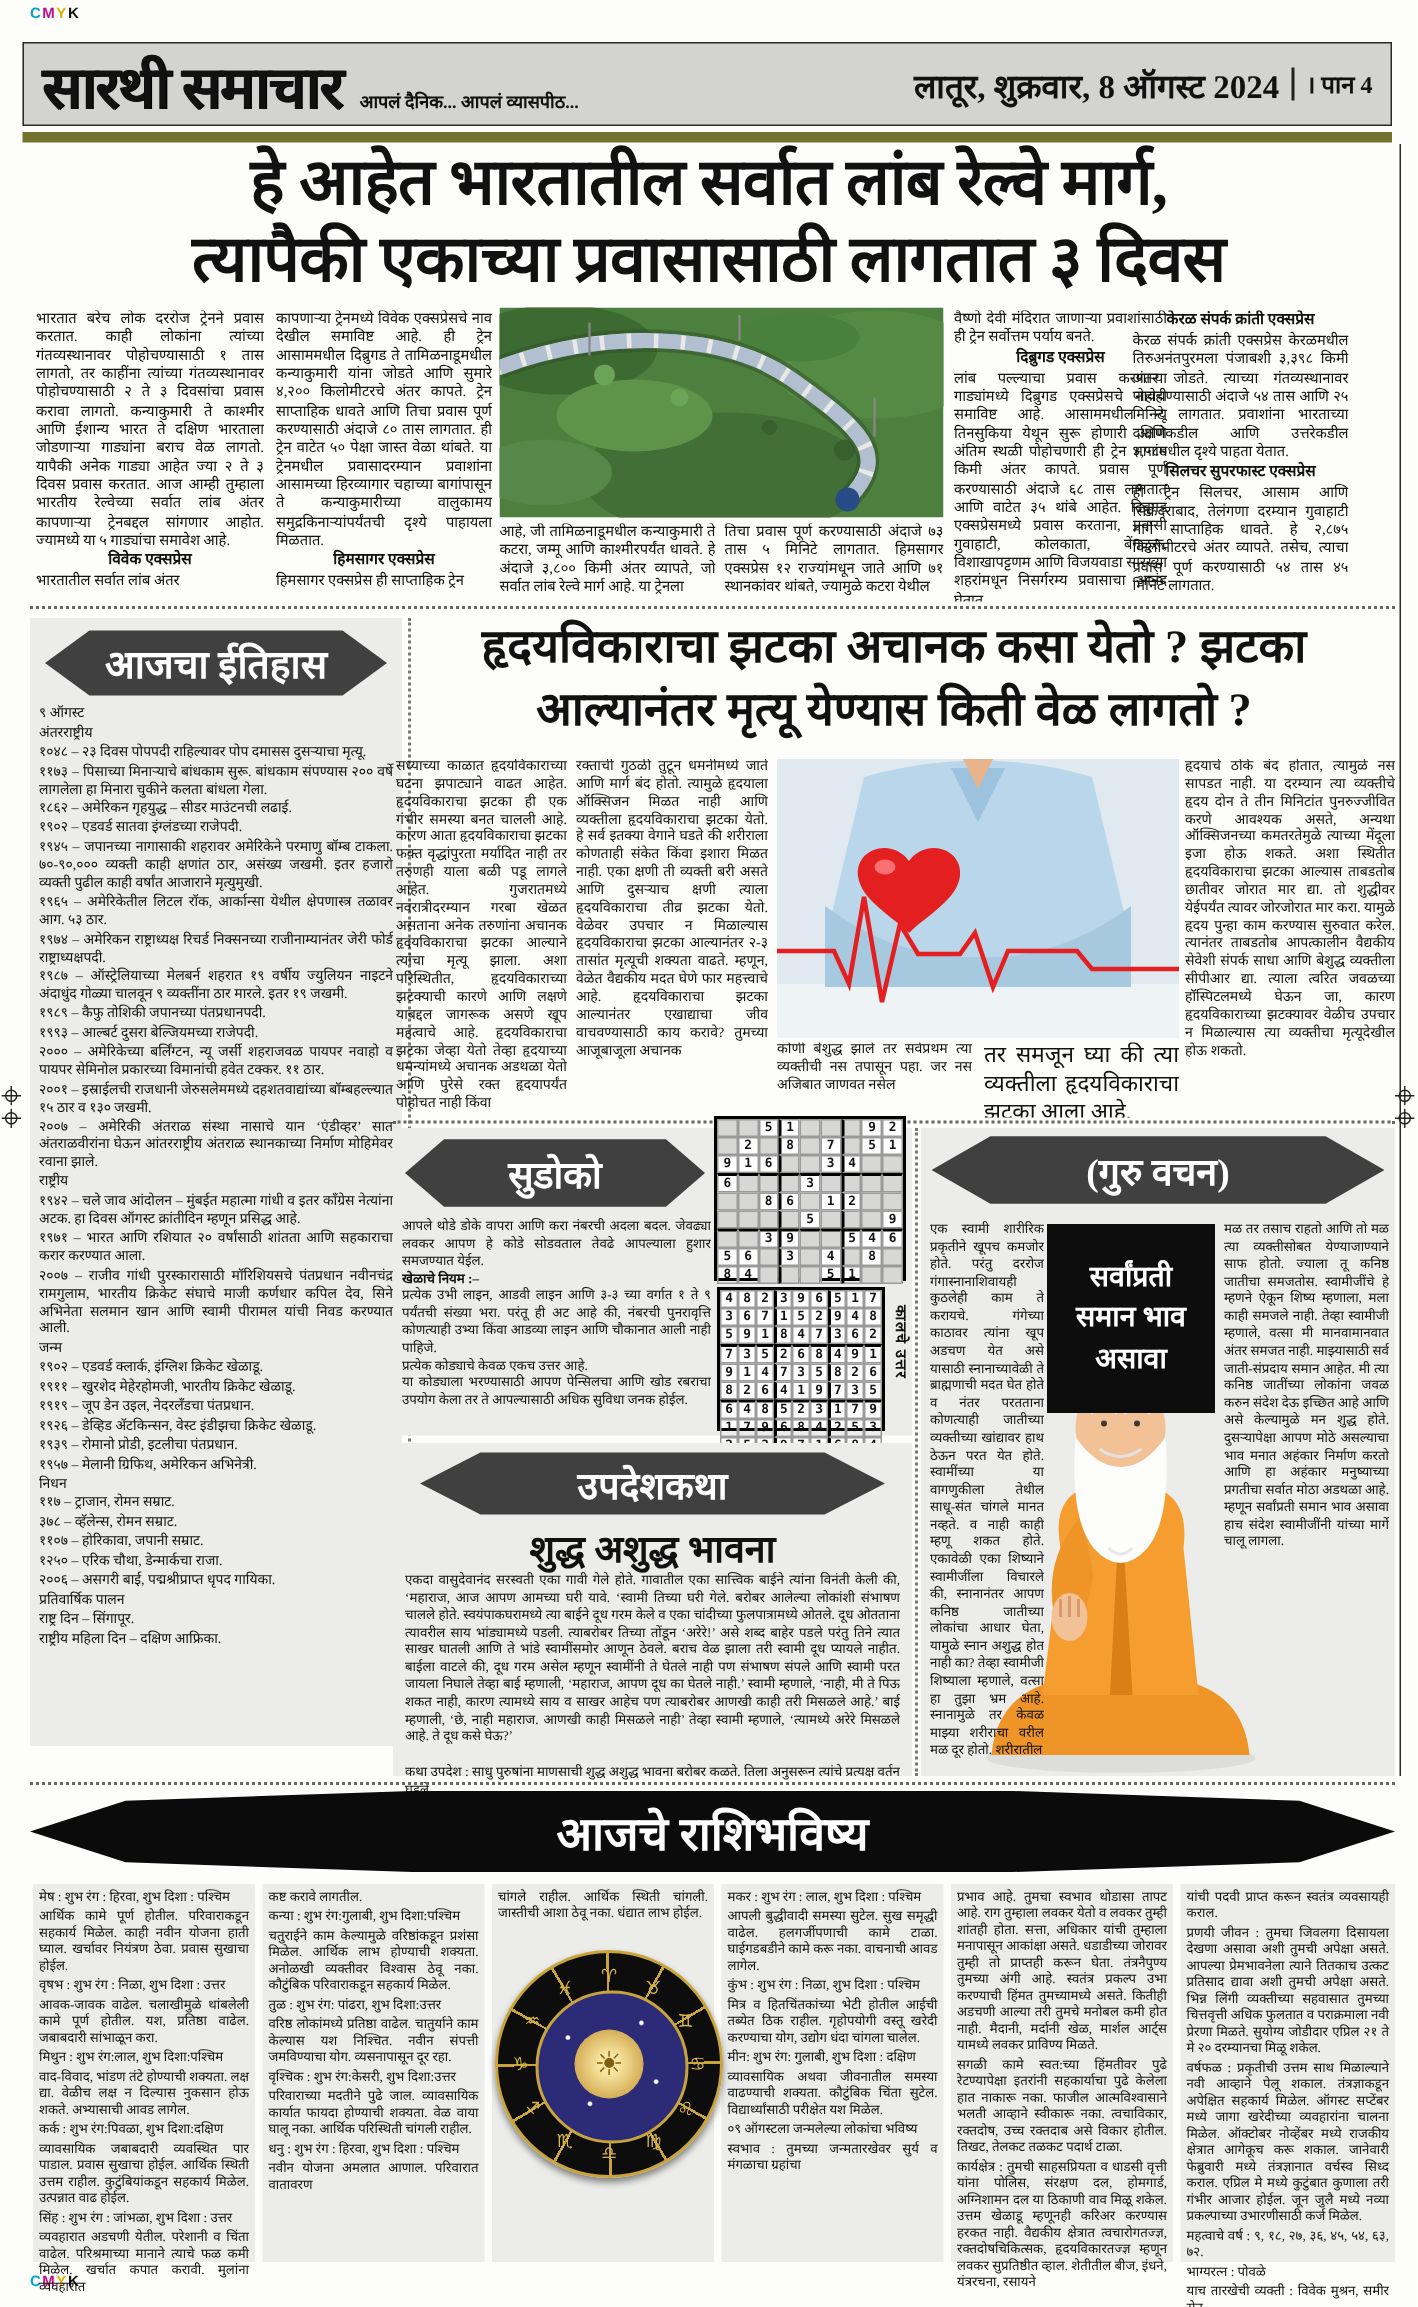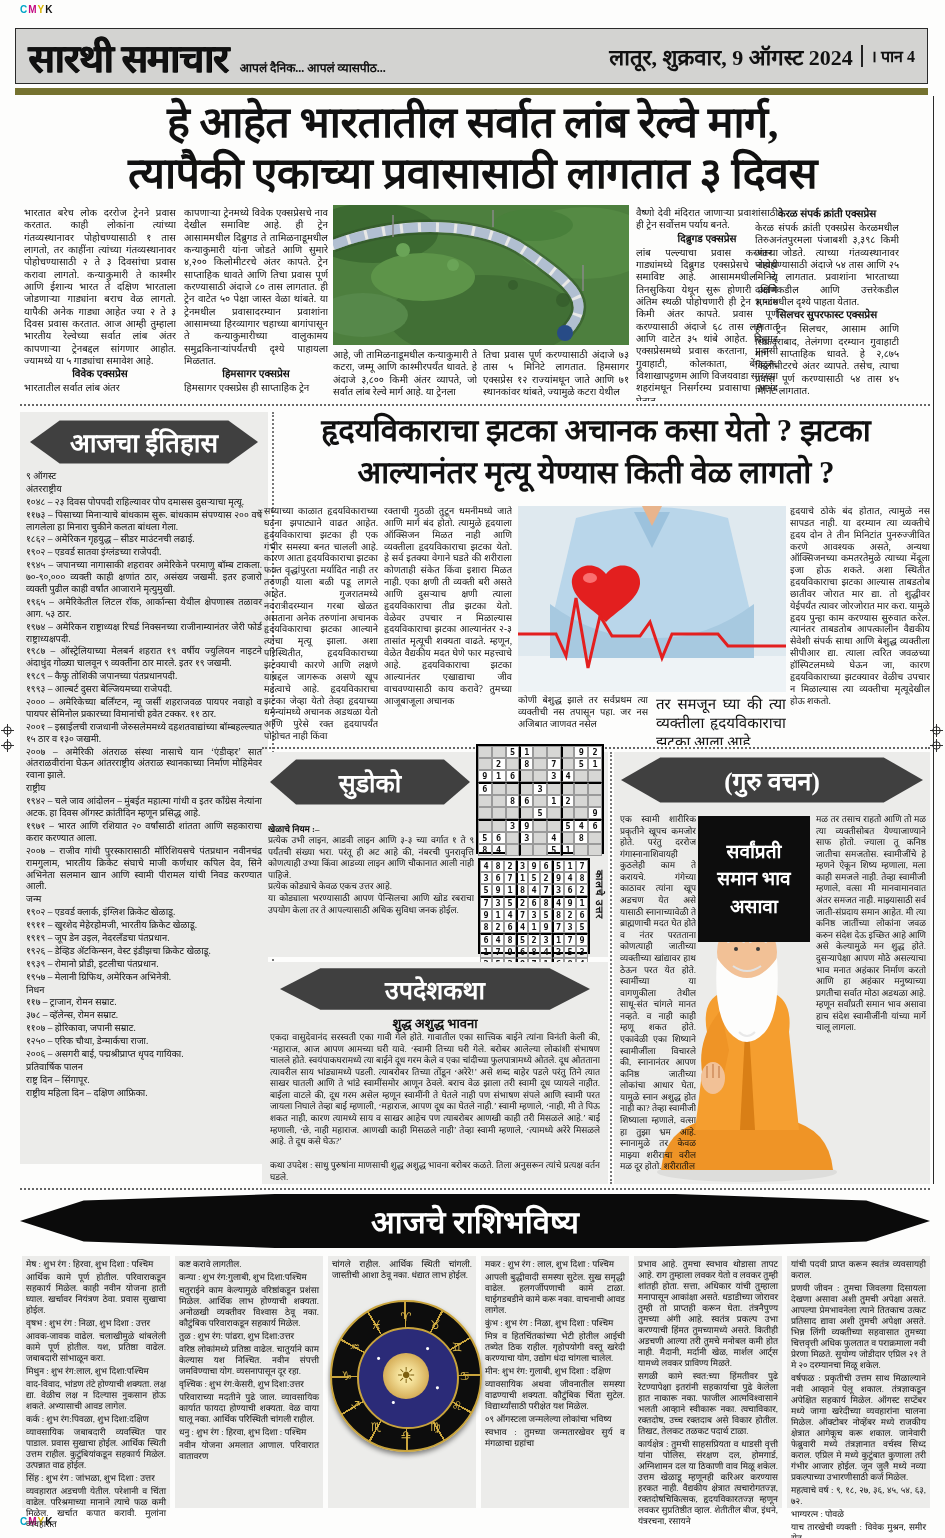--- a/index.html
+++ b/index.html
@@ -70,21 +70,21 @@
       <line x1="7" y1="0" x2="7" y2="14" stroke="#222"></line>
       <line x1="0" y1="7" x2="14" y2="7" stroke="#222"></line>
     </svg>
 
   <div class="abs masthead">
     <div class="mast-left">
       <span class="mast-title">सारथी समाचार</span>
       <span class="mast-tag">आपलं दैनिक... आपलं व्यासपीठ...</span>
     </div>
     <div class="mast-right">
-      <span class="mast-date">लातूर, शुक्रवार, 9 ऑगस्ट  2024</span>
+      <span class="mast-date">लातूर, शुक्रवार, 8 ऑगस्ट  2024</span>
       <span class="mast-page">। पान 4</span>
     </div>
   </div>
   <div class="abs gold-rule"></div>
   <div class="abs" style="left:933px;top:96px;height:1088px;border-left:1px solid #2a2a2a;"></div>
 
   <div class="abs lead-headline">हे आहेत भारतातील सर्वात लांब रेल्वे मार्ग,
 त्यापैकी एकाच्या प्रवासासाठी लागतात ३ दिवस</div>
 
   <div class="abs txt" style="left:24px;top:207px;width:152px;height:194px;">
@@ -195,21 +195,21 @@
   </svg>
   <div class="abs txt" style="left:518px;top:695px;width:130px;height:50px;font-size:9.4px;">कोणी बेशुद्ध झाले तर सर्वप्रथम त्या व्यक्तीची नस तपासून पहा. जर नस अजिबात जाणवत नसेल</div>
   <div class="abs txt" style="left:656px;top:695px;width:130px;height:50px;font-size:15px;">तर समजून घ्या की त्या व्यक्तीला हृदयविकाराचा झटका आला आहे.</div>
   <div class="abs txt" style="left:790px;top:506px;width:140px;height:240px;font-size:9.4px;">हृदयाचे ठोके बंद होतात, त्यामुळे नस सापडत नाही. या दरम्यान त्या व्यक्तीचे हृदय दोन ते तीन मिनिटांत पुनरुज्जीवित करणे आवश्यक असते, अन्यथा ऑक्सिजनच्या कमतरतेमुळे त्याच्या मेंदूला इजा होऊ शकते. अशा स्थितीत हृदयविकाराचा झटका आल्यास ताबडतोब छातीवर जोरात मार द्या. तो शुद्धीवर येईपर्यंत त्यावर जोरजोरात मार करा. यामुळे हृदय पुन्हा काम करण्यास सुरुवात करेल. त्यानंतर ताबडतोब आपत्कालीन वैद्यकीय सेवेशी संपर्क साधा आणि बेशुद्ध व्यक्तीला सीपीआर द्या. त्याला त्वरित जवळच्या हॉस्पिटलमध्ये घेऊन जा, कारण हृदयविकाराच्या झटक्यावर वेळीच उपचार न मिळाल्यास त्या व्यक्तीचा मृत्यूदेखील होऊ शकतो.</div>
 
   <div class="abs dotted-h" style="left:262px;top:747px;width:668px;"></div>
 
   <div class="abs panel" style="left:262px;top:752px;width:346px;height:205px;padding:4px 6px;">
     <div class="banner" style="width:200px;height:48px;margin:2px 0 6px 2px;font-size:25px;">सुडोको</div>
     <div class="small-txt" style="width:206px;">
-      <br>
+      <span>आपले थोडे डोके वापरा आणि करा नंबरची अदला बदल. जेवढ्या लवकर आपण हे कोडे सोडवताल तेवढे आपल्याला हुशार समजण्यात येईल.</span><br>
       <b>खेळाचे नियम :–</b><br>
       <span>प्रत्येक उभी लाइन, आडवी लाइन आणि ३-३ च्या वर्गात १ ते ९ पर्यंतची संख्या भरा. परंतू ही अट आहे की, नंबरची पुनरावृत्ति कोणत्याही उभ्या किंवा आडव्या लाइन आणि चौकानात आली नाही पाहिजे.</span><br>
       <span>प्रत्येक कोड्याचे केवळ एकच उत्तर आहे.</span><br>
       <span>या कोड्याला भरण्यासाठी आपण पेन्सिलचा आणि खोड रबराचा उपयोग केला तर ते आपल्यासाठी अधिक सुविधा जनक होईल.</span>
     </div>
     <div class="sudgrid" style="position:absolute;left:214px;top:-8px;width:128px;height:110px;">
         <div class="scell shd"></div>
         <div class="scell shd"></div>
         <div class="scell">5</div>
         <div class="scell bl">1</div>
@@ -412,21 +412,21 @@
     </svg>
     <div class="small-txt" style="position:absolute;left:6px;top:62px;width:76px;height:360px;">एक स्वामी शारीरिक प्रकृतीने खूपच कमजोर होते. परंतु दररोज गंगास्नानाशिवायही कुठलेही काम ते करायचे. गंगेच्या काठावर त्यांना खूप अडचण येत असे यासाठी स्नानाच्यावेळी ते ब्राह्मणाची मदत घेत होते व नंतर परतताना कोणत्याही जातीच्या व्यक्तीच्या खांद्यावर हाथ ठेऊन परत येत होते. स्वामींच्या या वागणुकीला तेथील साधू-संत चांगले मानत नव्हते. व नाही काही म्हणू शकत होते. एकावेळी एका शिष्याने स्वामीजींला विचारले की, स्नानानंतर आपण कनिष्ठ जातीच्या लोकांचा आधार घेता, यामुळे स्नान अशुद्ध होत नाही का? तेव्हा स्वामीजी शिष्याला म्हणाले, वत्सा हा तुझा भ्रम आहे. स्नानामुळे तर केवळ माझ्या शरीराचा वरील मळ दूर होतो. शरीरातील</div>
     <div class="quote-box" style="position:absolute;left:84px;top:64px;width:112px;height:126px;">सर्वांप्रती
 समान भाव
 असावा</div>
     <div class="small-txt" style="position:absolute;left:202px;top:62px;width:110px;height:360px;">मळ तर तसाच राहतो आणि तो मळ त्या व्यक्तीसोबत येण्याजाण्याने साफ होतो. ज्याला तू कनिष्ठ जातीचा समजतोस. स्वामीजींचे हे म्हणने ऐकून शिष्य म्हणाला, मला काही समजले नाही. तेव्हा स्वामीजी म्हणाले, वत्सा मी मानवामानवात अंतर समजत नाही. माझ्यासाठी सर्व जाती-संप्रदाय समान आहेत. मी त्या कनिष्ठ जातींच्या लोकांना जवळ करुन संदेश देऊ इच्छित आहे आणि असे केल्यामुळे मन शुद्ध होते. दुसऱ्यापेक्षा आपण मोठे असल्याचा भाव मनात अहंकार निर्माण करतो आणि हा अहंकार मनुष्याच्या प्रगतीचा सर्वात मोठा अडथळा आहे. म्हणून सर्वांप्रती समान भाव असावा हाच संदेश स्वामीजींनी यांच्या मार्गे चालू लागला.</div>
   </div>
 
   <div class="abs panel" style="left:262px;top:962px;width:346px;height:222px;padding:3px 8px;">
     <div class="banner" style="width:310px;height:44px;margin:2px auto 3px;font-size:25px;">उपदेशकथा</div>
-    <div style="text-align:center;font-size:13px;font-weight:bold;">शुद्ध अशुद्ध भावना</div>
+    <div style="text-align:center;font-size:25px;font-weight:bold;">शुद्ध अशुद्ध भावना</div>
     <div class="small-txt" style="height:128px;">एकदा वासुदेवानंद सरस्वती एका गावी गेले होते. गावातील एका सात्त्विक बाईने त्यांना विनंती केली की, ‘महाराज, आज आपण आमच्या घरी यावे. ‘स्वामी तिच्या घरी गेले. बरोबर आलेल्या लोकांशी संभाषण चालले होते. स्वयंपाकघरामध्ये त्या बाईने दूध गरम केले व एका चांदीच्या फुलपात्रामध्ये ओतले. दूध ओतताना त्यावरील साय भांड्यामध्ये पडली. त्याबरोबर तिच्या तोंडून ‘अरेरे!’ असे शब्द बाहेर पडले परंतु तिने त्यात साखर घातली आणि ते भांडे स्वामींसमोर आणून ठेवले. बराच वेळ झाला तरी स्वामी दूध प्यायले नाहीत. बाईला वाटले की, दूध गरम असेल म्हणून स्वामींनी ते घेतले नाही पण संभाषण संपले आणि स्वामी परत जायला निघाले तेव्हा बाई म्हणाली, ‘महाराज, आपण दूध का घेतले नाही.’ स्वामी म्हणाले, ‘नाही, मी ते पिऊ शकत नाही, कारण त्यामध्ये साय व साखर आहेच पण त्याबरोबर आणखी काही तरी मिसळले आहे.’ बाई म्हणाली, ‘छे, नाही महाराज. आणखी काही मिसळले नाही’ तेव्हा स्वामी म्हणाले, ‘त्यामध्ये अरेरे मिसळले आहे. ते दूध कसे घेऊ?’</div>
     <div class="small-txt" style="height:24px;">कथा उपदेश : साधु पुरुषांना माणसाची शुद्ध अशुद्ध भावना बरोबर कळते. तिला अनुसरून त्यांचे प्रत्यक्ष वर्तन घडले.</div>
   </div>
 
   <div class="abs dotted-h" style="left:20px;top:1188px;width:910px;"></div>
 
   <div class="abs banner-big" style="left:20px;top:1194px;width:910px;height:54px;font-size:31px;">आजचे राशिभविष्य</div>
 
   <div class="abs panel" style="left:175px;top:1256px;width:148px;height:252px;padding:3px 4px;">
       <div class="zline">कष्ट करावे लागतील.</div>

